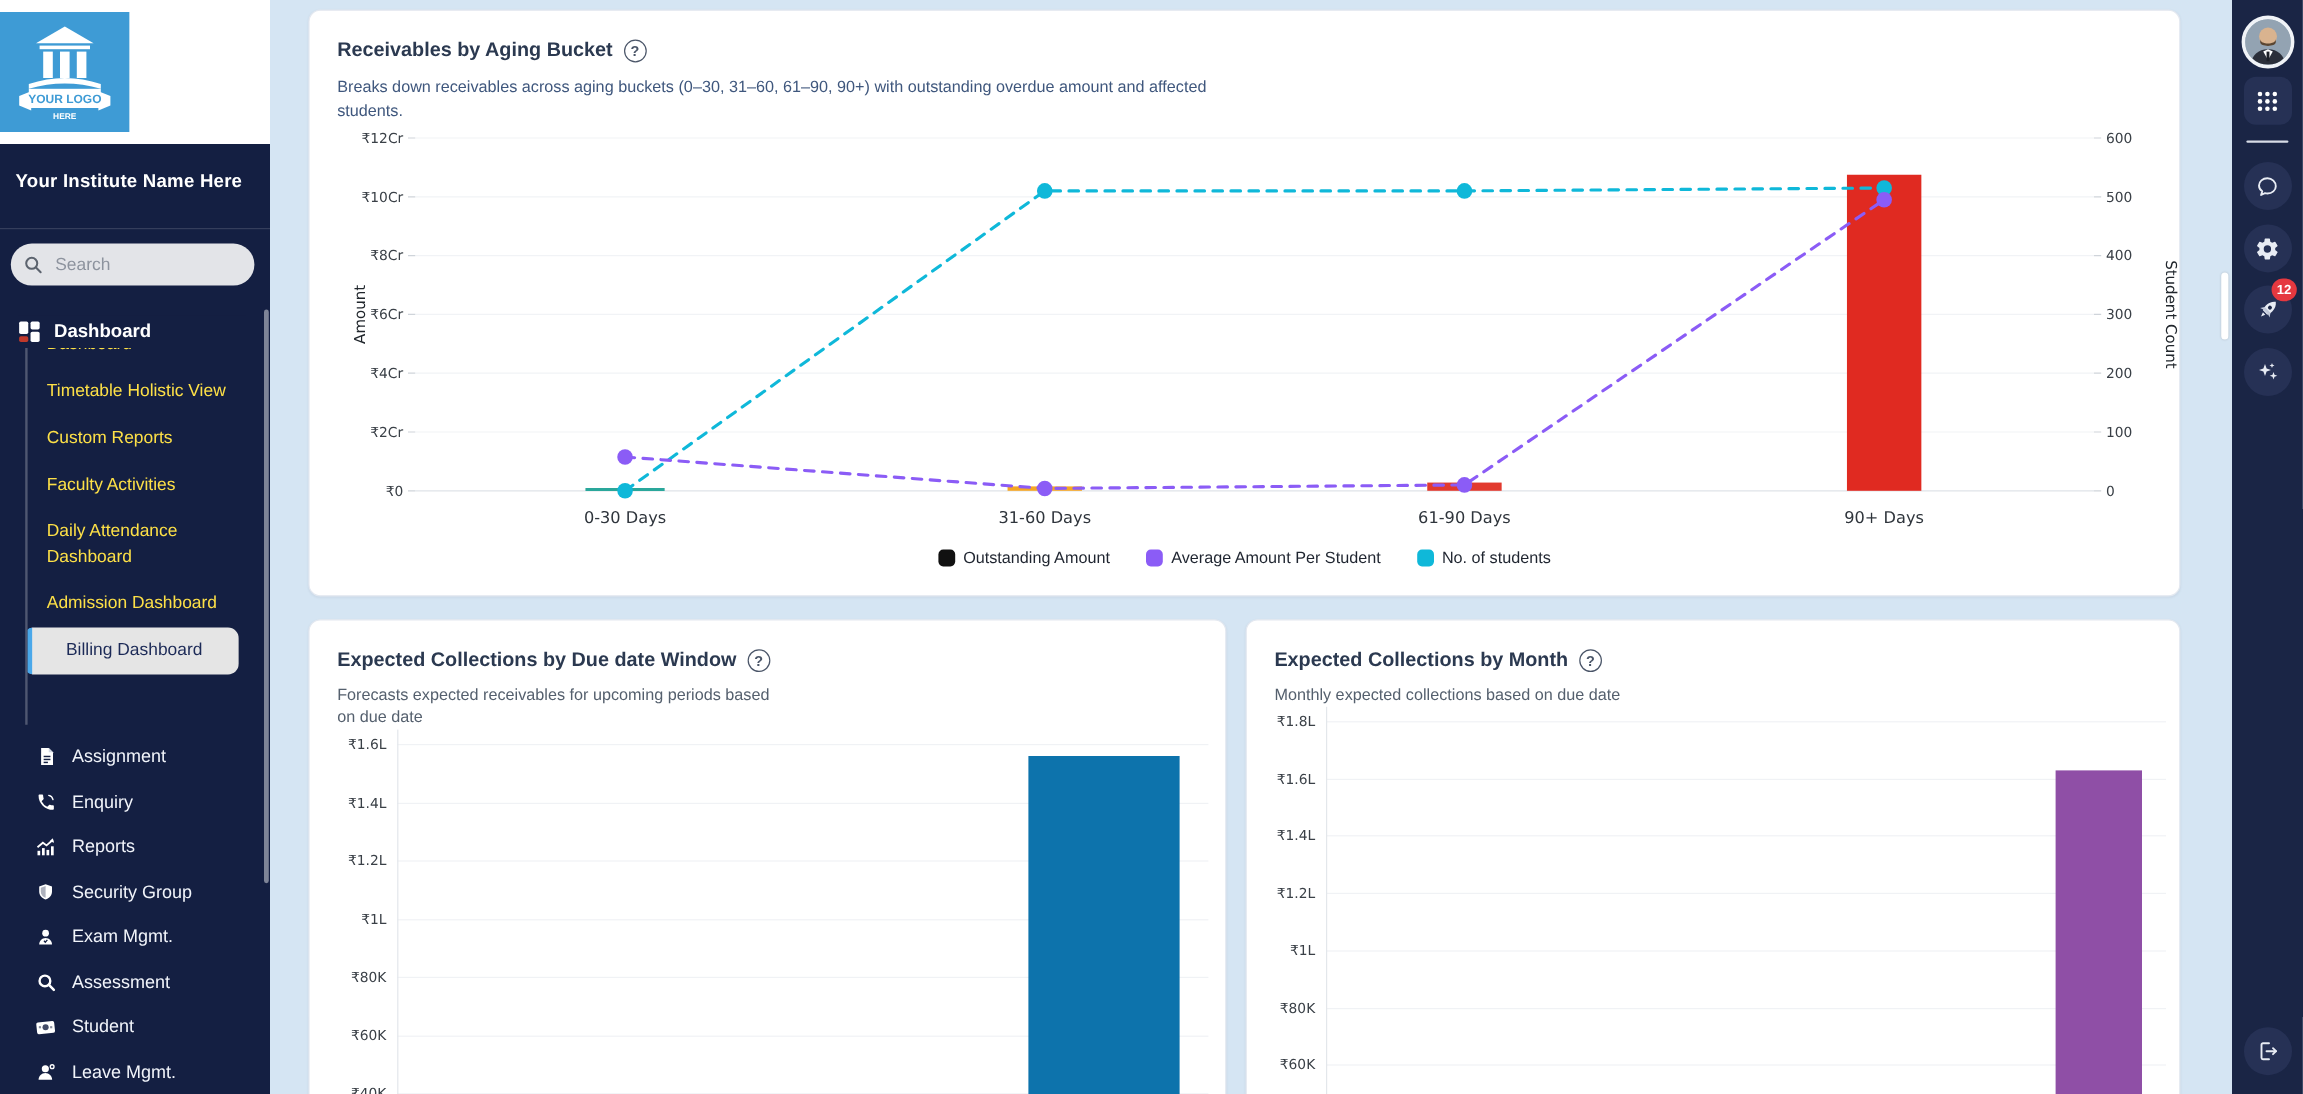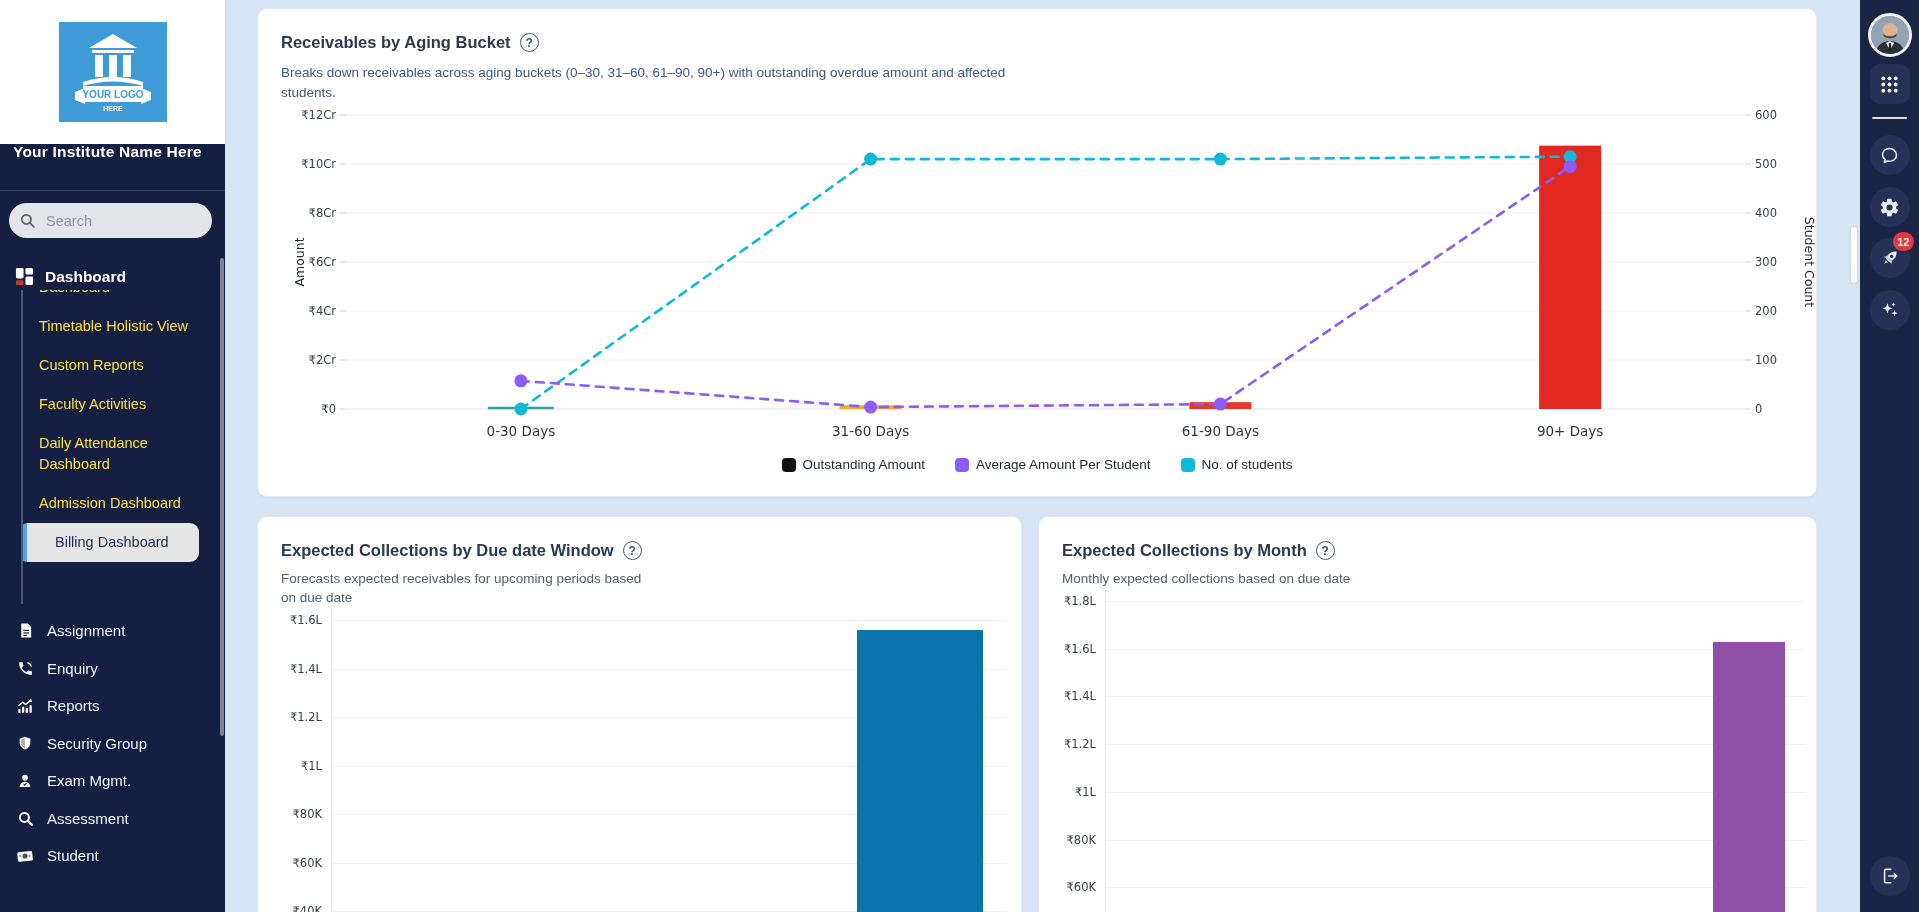--- a/index.html
+++ b/index.html
@@ -1,40 +1,40 @@
 <!DOCTYPE html>
 <html><head>
 <meta charset="utf-8">
 <style>
   html,body{margin:0;padding:0;width:1919px;height:912px;overflow:hidden;
     font-family:"Liberation Sans",sans-serif;background:#d5e5f3;}
   *{box-sizing:border-box;}
 
   
   .sidebar{position:absolute;left:0;top:0;width:225px;height:912px;background:#141f42;z-index:5;}
-  .logo-box{position:absolute;left:0;top:0;width:225px;height:144px;background:#ffffff;
-    display:flex;align-items:center;justify-content:center;}
+  .logo-box{position:absolute;left:0;top:0;width:225px;height:120px;background:#ffffff;
+    display:flex;align-items:center;justify-content:flex-start;}
   .institute{position:absolute;left:13px;top:143px;width:200px;color:#ffffff;
     font-size:15.5px;font-weight:700;letter-spacing:.2px;}
   .side-divider{position:absolute;left:0;top:190px;width:225px;height:1px;background:rgba(255,255,255,.14);}
   .search-wrap{position:absolute;left:9px;top:203px;width:203px;height:35px;background:#e3e4e8;
     border-radius:18px;display:flex;align-items:center;padding:0 10px;gap:8px;}
   .search-wrap input{border:none;outline:none;background:transparent;font-size:14.5px;color:#394150;
     width:150px;font-family:"Liberation Sans",sans-serif;}
   .search-wrap input::placeholder{color:#8d939e;}
   .section-head{position:absolute;left:15px;top:263px;display:flex;align-items:center;gap:11px;
     color:#ffffff;font-size:15.5px;font-weight:700;z-index:3;background:#141f42;width:190px;padding:4px 0;}
   .submenu{position:absolute;left:21px;top:286px;width:178px;border-left:2px solid rgba(255,255,255,.25);
     overflow:hidden;height:318px;}
   .sub-item{padding:9px 8px 9px 16px;line-height:21px;font-size:14.5px;color:#fde047;cursor:pointer;}
   .sub-item.cut{margin-top:-18px;}
   .sub-item.active{margin-left:-2px;width:178px;background:#e5e5e5;color:#1c2a57;font-weight:400;
     border-left:6px solid #4aa8ea;border-radius:6px 9px 9px 6px;padding-left:28px;}
   .menu{position:absolute;left:0;top:612px;width:225px;}
-  .menu-item{height:37.5px;display:flex;align-items:center;gap:12px;padding-left:15px;
+  .menu-item{height:37.5px;display:flex;align-items:center;gap:12px;padding-left:28px;
     color:#f1f4fa;font-size:15px;font-weight:500;cursor:pointer;}
   .menu-item .mi{width:20px;height:20px;flex:0 0 20px;display:flex;align-items:center;justify-content:center;}
   .side-thumb{position:absolute;left:220px;top:258px;width:4px;height:478px;
     background:rgba(255,255,255,.45);border-radius:2px;}
 
   
   .main{position:absolute;left:225px;top:0;width:1635px;height:912px;background:#d5e5f3;overflow:hidden;}
   .card{position:absolute;background:#ffffff;border:1px solid #e3e8f0;border-radius:10px;
     box-shadow:0 1px 2px rgba(16,24,40,.05);}
   .card1{left:32px;top:8px;width:1560px;height:489px;}
@@ -193,20 +193,30 @@
     <div class="menu-item">
       <span class="mi">
         <svg width="18" height="16" viewBox="0 0 24 20">
             <rect x="2" y="4" width="20" height="13" rx="2" fill="#ffffff" transform="rotate(-6 12 10)"></rect>
             <circle cx="12" cy="10" r="3.4" fill="#141f42" opacity=".8"></circle>
             <rect x="4.5" y="8.8" width="2.4" height="2.4" fill="#141f42" opacity=".5"></rect>
             <rect x="17" y="8.8" width="2.4" height="2.4" fill="#141f42" opacity=".5"></rect>
           </svg>
       </span>
       <span>Student</span>
+    </div>
+    <div class="menu-item">
+      <span class="mi">
+        <svg width="17" height="17" viewBox="0 0 24 24">
+            <circle cx="11" cy="8" r="4.2" fill="#ffffff"></circle>
+            <path d="M3 21c0-4.4 3.6-8 8-8s8 3.6 8 8z" fill="#ffffff"></path>
+            <circle cx="19" cy="5.5" r="2.2" fill="none" stroke="#ffffff" stroke-width="1.6"></circle>
+          </svg>
+      </span>
+      <span>Leave Mgmt.</span>
     </div>
   </div>
 
   <div class="side-thumb"></div>
 </div>
 
 <div class="main">
 
   <div class="card card1">
     <div class="card-title">

